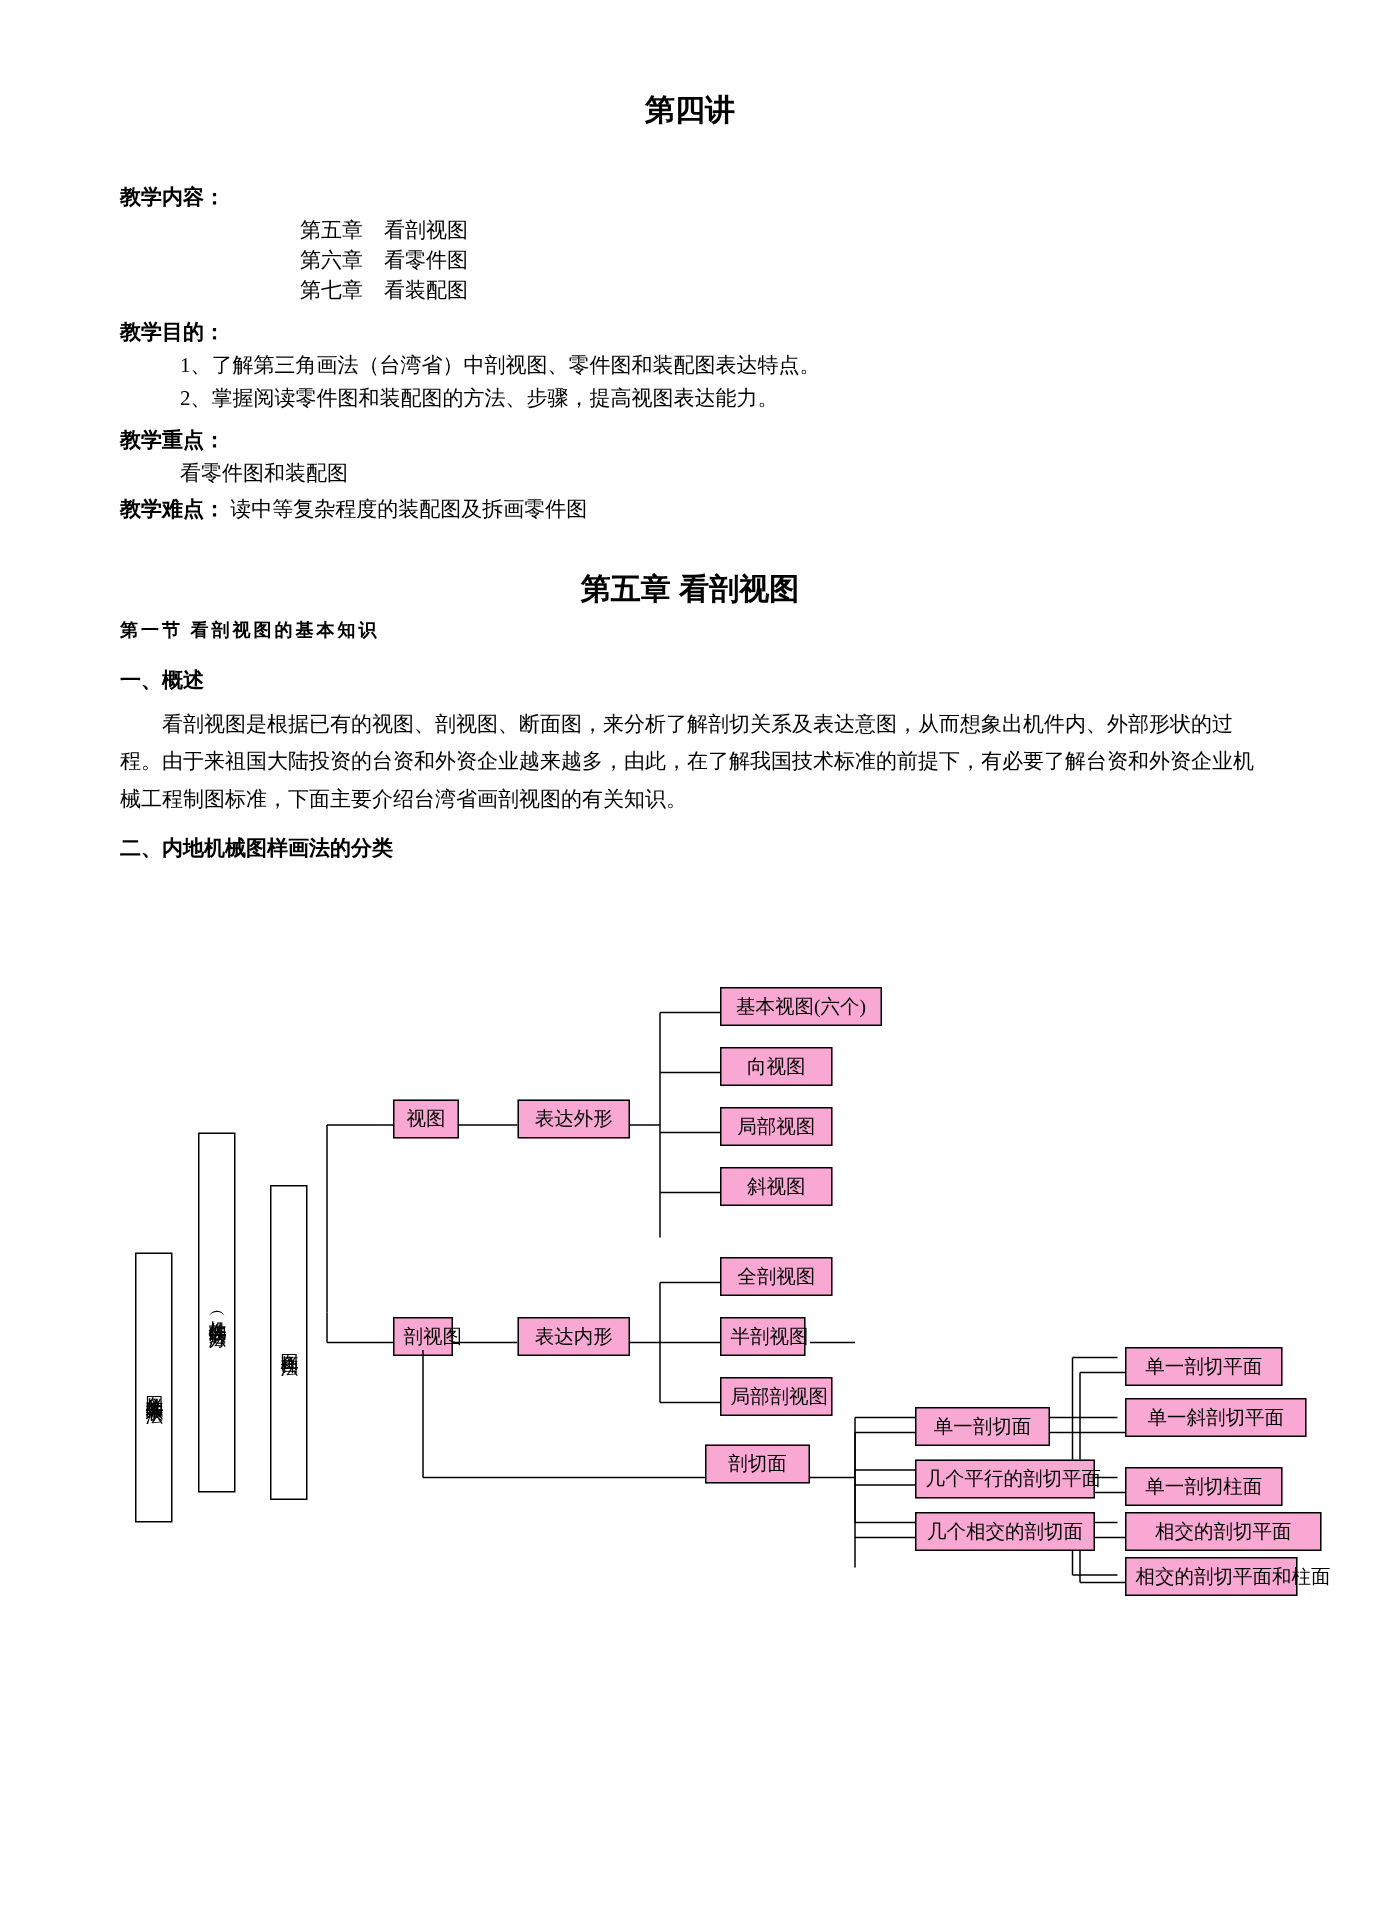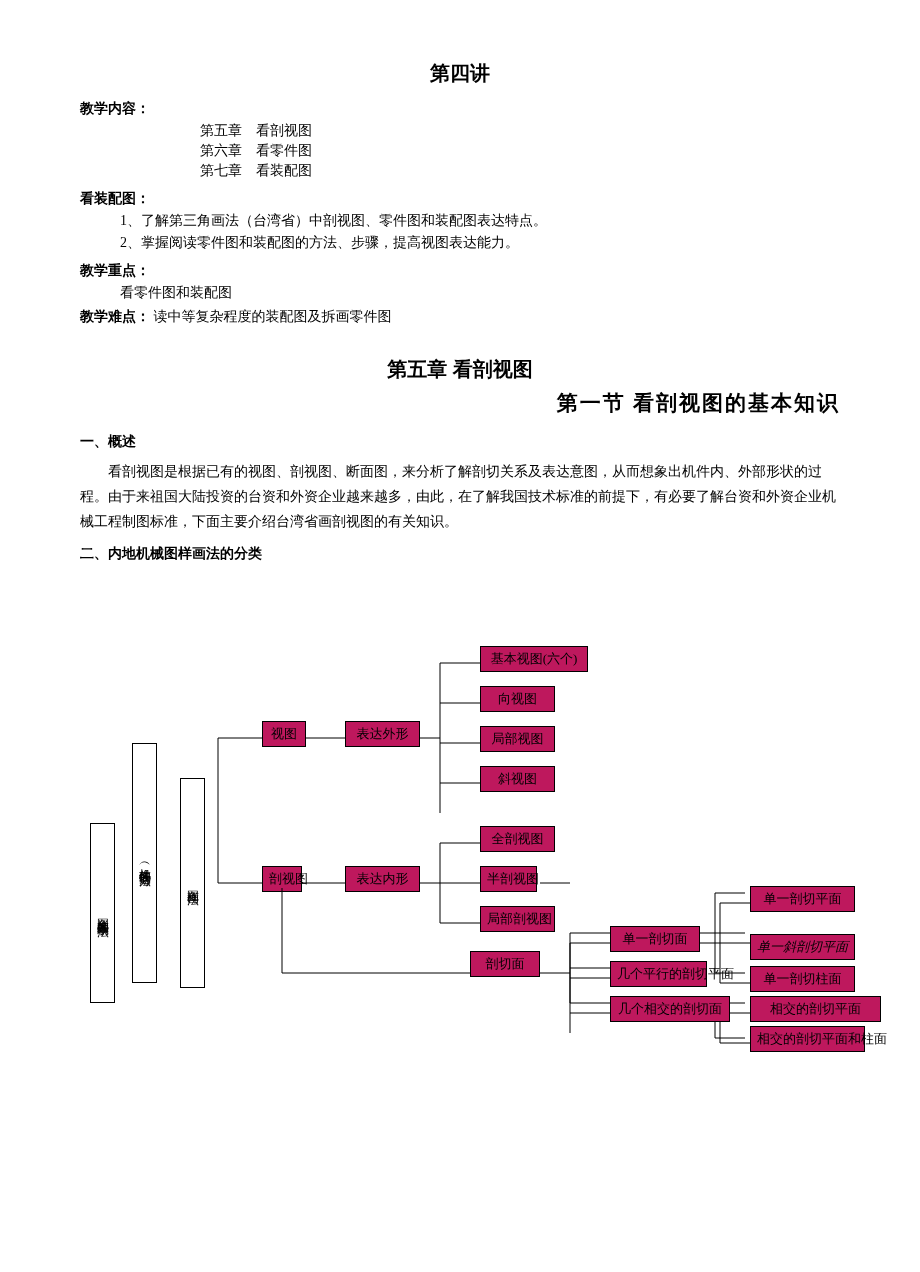--- a/index.html
+++ b/index.html
@@ -14,21 +14,21 @@
       color: #000000;
       width: 920px;
       min-height: 1272px;
       padding: 60px 80px 60px 80px;
     }
 
     .page-title {
       text-align: center;
       font-size: 20px;
       font-weight: bold;
-      margin-bottom: 13px;
+      margin-bottom: 36px;
       font-family: "SimHei", "黑体", sans-serif;
     }
 
     .teaching-content {
       margin-bottom: 10px;
     }
 
     .teaching-content .label {
       font-weight: bold;
       margin-bottom: 4px;
@@ -89,22 +89,22 @@
 
     .chapter-title {
       text-align: center;
       font-size: 20px;
       font-weight: bold;
       margin-bottom: 6px;
       font-family: "SimHei", "黑体", sans-serif;
     }
 
     .section-title {
-      text-align: right;
-      font-size: 21px;
+      text-align: left;
+      font-size: 12px;
       font-weight: bold;
       margin-bottom: 16px;
       letter-spacing: 2px;
     }
 
     .subsection-title {
       font-weight: bold;
       font-size: 14px;
       margin-bottom: 8px;
     }
@@ -128,21 +128,21 @@
       width: 100%;
       height: 480px;
     }
 
     .diagram-box {
       position: absolute;
       border: 1px solid #000;
       padding: 3px 6px;
       font-size: 13px;
       white-space: nowrap;
-      background: #be185d;
+      background: #f9a8d4;
       text-align: center;
     }
 
     
     .diagram-box-vertical {
       position: absolute;
       border: 1px solid #000;
       font-size: 13px;
       background: #fff;
       writing-mode: vertical-rl;
@@ -170,21 +170,21 @@
 <div class="teaching-content">
   <div class="label">教学内容：</div>
   <div class="items">
     <div>第五章&nbsp;&nbsp;&nbsp;&nbsp;看剖视图</div>
     <div>第六章&nbsp;&nbsp;&nbsp;&nbsp;看零件图</div>
     <div>第七章&nbsp;&nbsp;&nbsp;&nbsp;看装配图</div>
   </div>
 </div>
 
 <div class="teaching-goal">
-  <div class="label">看装配图：</div>
+  <div class="label">教学目的：</div>
   <div class="items">
     <div>1、了解第三角画法（台湾省）中剖视图、零件图和装配图表达特点。</div>
     <div>2、掌握阅读零件图和装配图的方法、步骤，提高视图表达能力。</div>
   </div>
 </div>
 
 <div class="teaching-key">
   <span class="label">教学重点：</span>
   <div class="content">看零件图和装配图</div>
 </div>
@@ -328,33 +328,33 @@
     <line x1="620" y1="430" x2="640" y2="430" stroke="#000" stroke-width="1"></line>
     <line x1="640" y1="430" x2="640" y2="460" stroke="#000" stroke-width="1"></line>
     <line x1="640" y1="430" x2="670" y2="430" stroke="#000" stroke-width="1"></line>
     <line x1="640" y1="460" x2="670" y2="460" stroke="#000" stroke-width="1"></line>
   </svg>
 
   <div class="diagram-box" style="left:530px; top:343px; width:90px;">
     <span>单一剖切面</span>
   </div>
 
-  <div class="diagram-box" style="left:530px; top:378px; width:97px;">
+  <div class="diagram-box" style="left:530px; top:378px; width:120px;">
     <span>几个平行的剖切平面</span>
   </div>
 
   <div class="diagram-box" style="left:530px; top:413px; width:120px;">
     <span>几个相交的剖切面</span>
   </div>
 
   <div class="diagram-box" style="left:670px; top:303px; width:105px;">
     <span>单一剖切平面</span>
   </div>
 
-  <div class="diagram-box" style="left:670px; top:351px; width:105px;font-style:italic;">
+  <div class="diagram-box" style="left:670px; top:337px; width:121px;">
     <span>单一斜剖切平面</span>
   </div>
 
   <div class="diagram-box" style="left:670px; top:383px; width:105px;">
     <span>单一剖切柱面</span>
   </div>
 
   <div class="diagram-box" style="left:670px; top:413px; width:131px;">
     <span>相交的剖切平面</span>
   </div>

